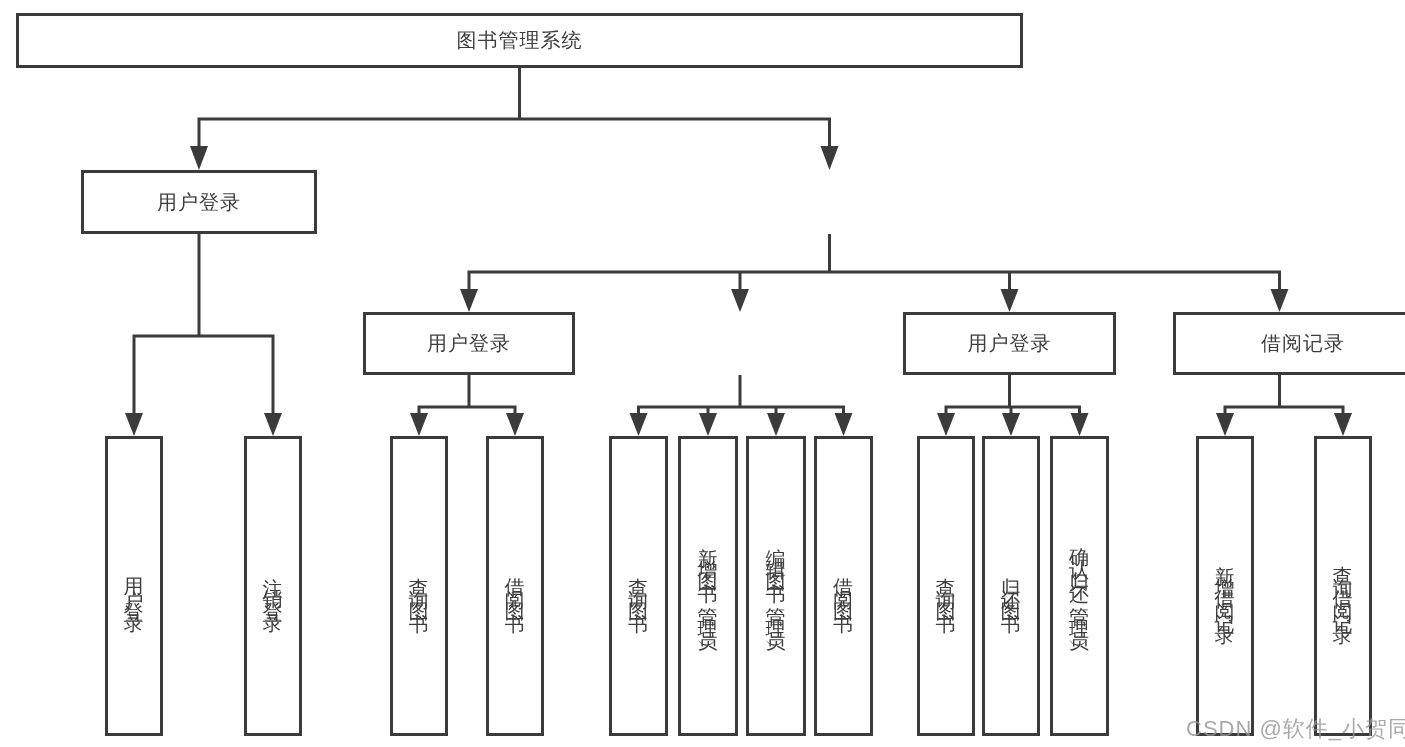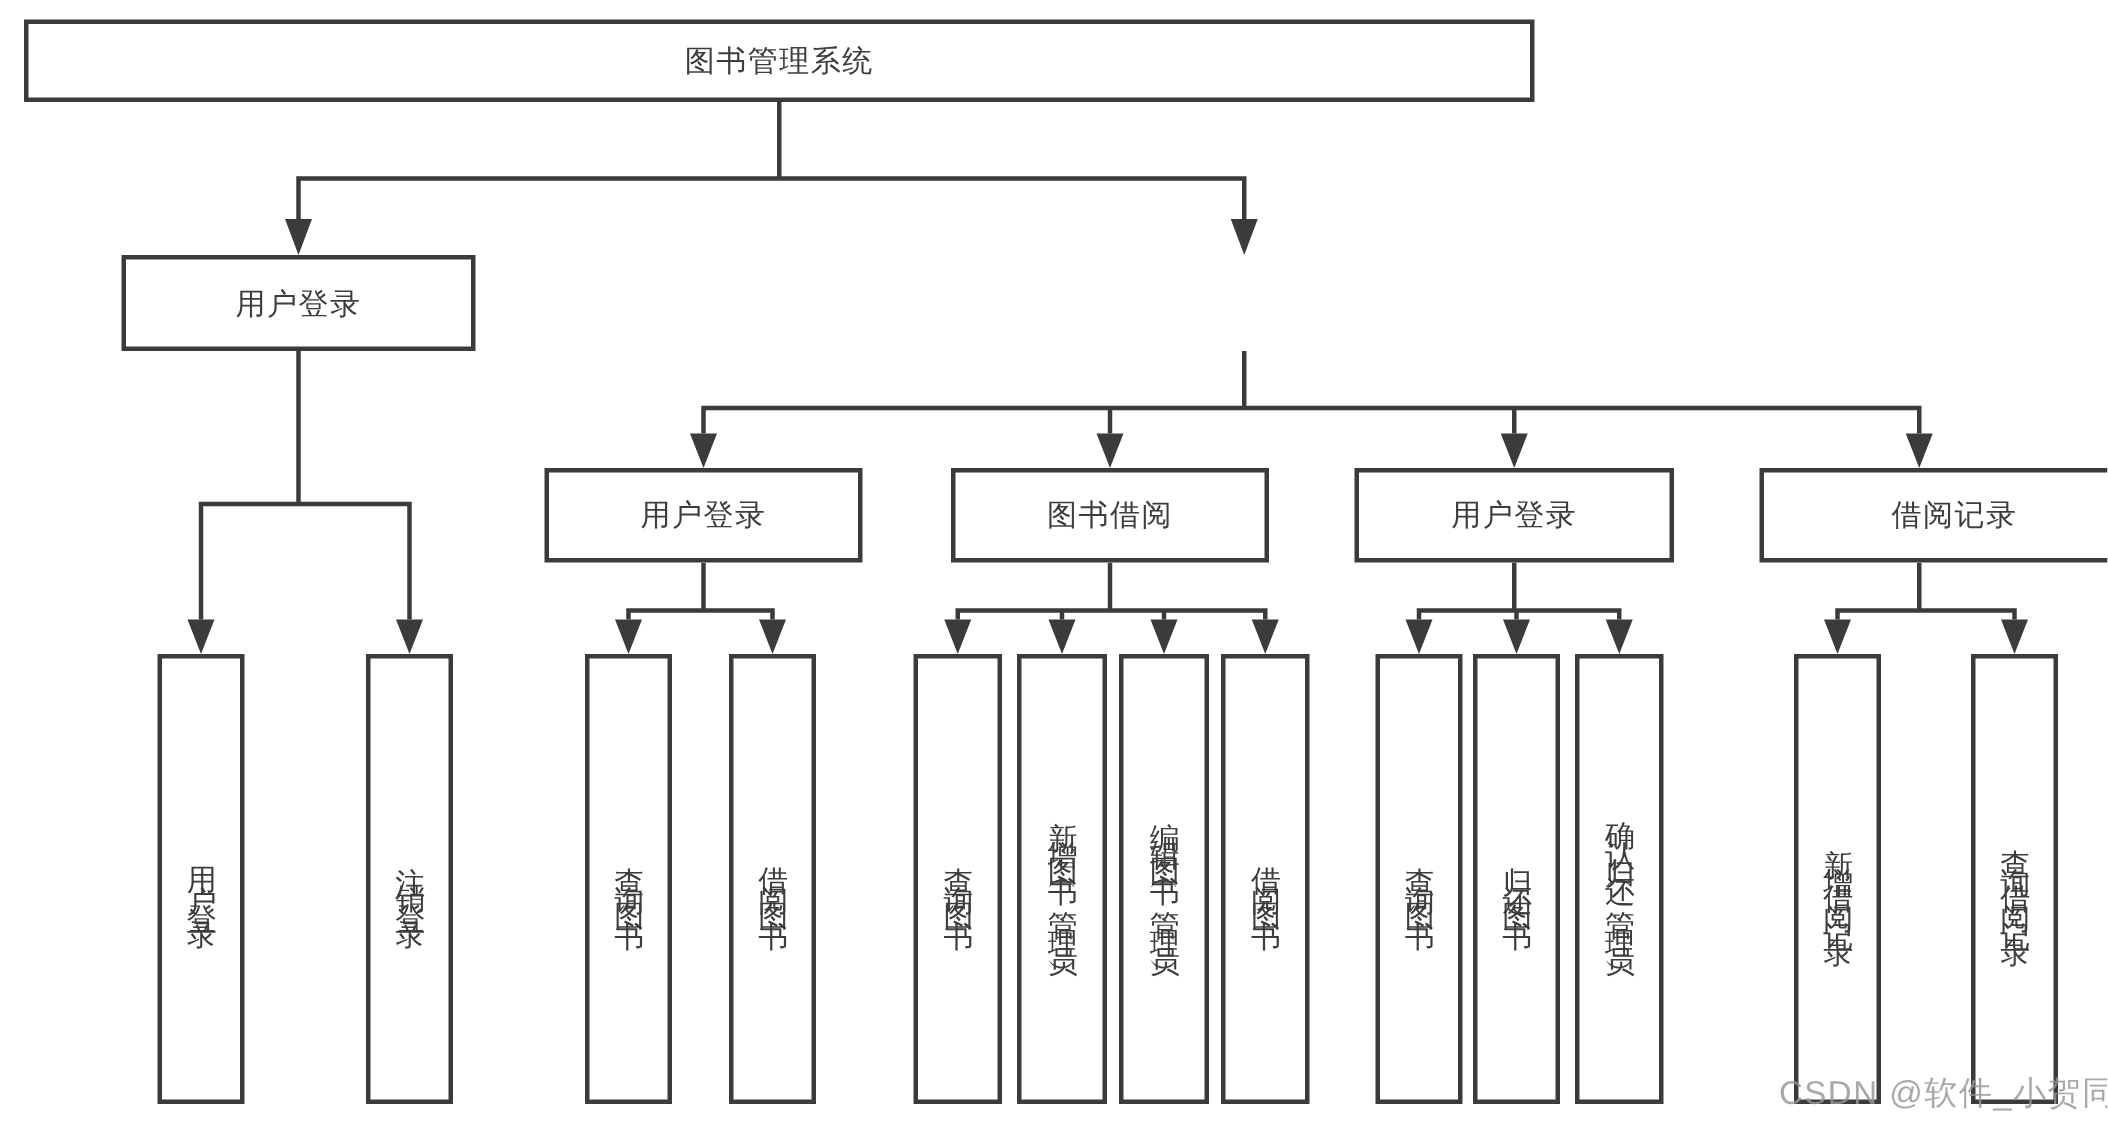--- a/index.html
+++ b/index.html
@@ -116,21 +116,20 @@
       <polygon points="1216,413 1234,413 1225,436"></polygon>
       <polygon points="1334,413 1352,413 1343,436"></polygon>
     </g>
   </svg>
 
   <div class="node" style="left:16px; top:13px; width:1007px; height:55px;">图书管理系统</div>
 
   <div class="node" style="left:81px; top:170px; width:236px; height:64px;">用户登录</div>
 
   <div class="node" style="left:363px; top:312px; width:212px; height:63px;">用户登录</div>
-  <div class="node" style="left:634px; top:312px; width:212px; height:63px;">图书借阅</div>
   <div class="node" style="left:903px; top:312px; width:213px; height:63px;">用户登录</div>
   <div class="node" style="left:1173px; top:312px; width:243px; height:63px;padding-left:17px;">借阅记录</div>
 
   <div class="leaf" style="left:105px; top:436px; width:58px; height:300px;">用户登录</div>
   <div class="leaf" style="left:244px; top:436px; width:58px; height:300px;">注销登录</div>
 
   <div class="leaf" style="left:390px; top:436px; width:58px; height:300px;">查询图书</div>
   <div class="leaf" style="left:486px; top:436px; width:58px; height:300px;">借阅图书</div>
 
   <div class="leaf" style="left:609px; top:436px; width:59px; height:300px;">查询图书</div>

